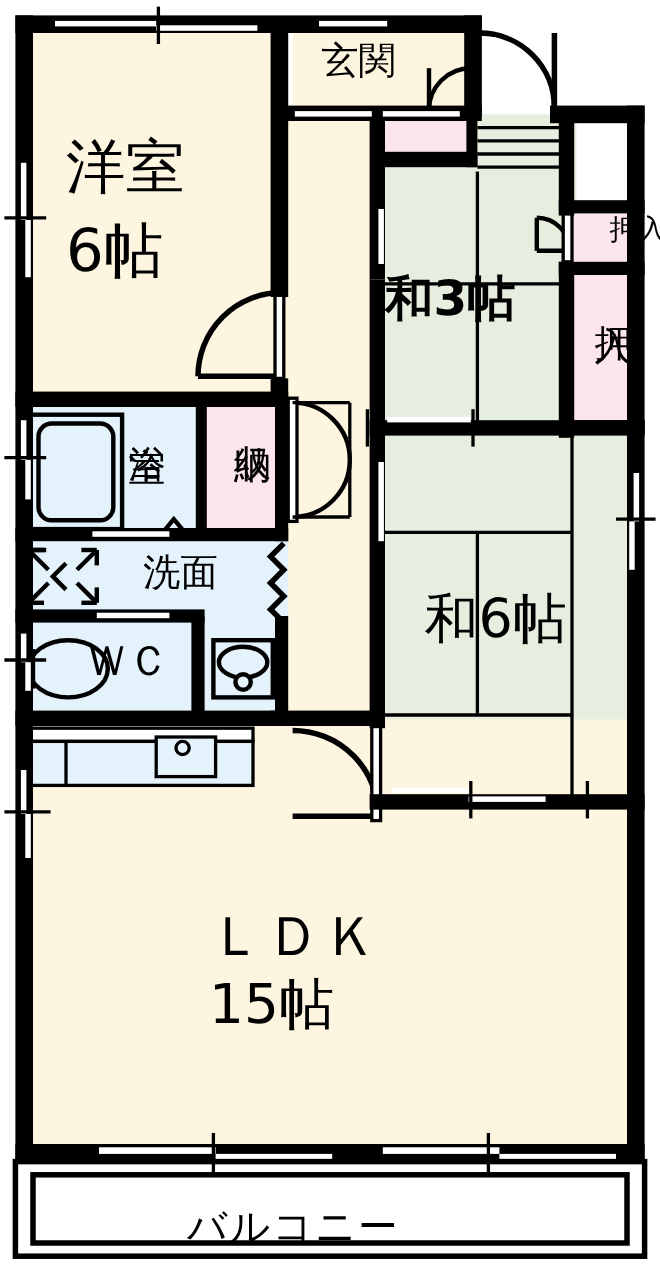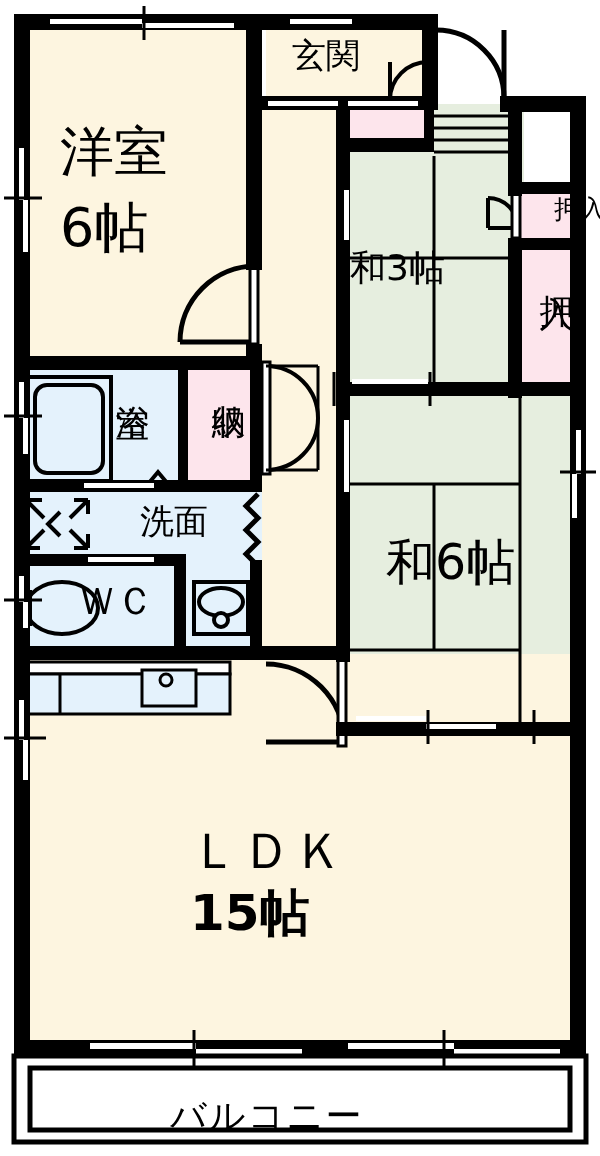--- a/index.html
+++ b/index.html
@@ -316,38 +316,38 @@
 
 </svg>
 
 <div>
 
   <div class="lbl" style="left:60px;top:124px;width:160px;font-size:54px;">洋室</div>
   <div class="lbl" style="left:60px;top:200px;width:160px;font-size:54px;">6帖</div>
 
   <div class="lbl" style="left:292px;top:38px;width:110px;font-size:34px;">玄関</div>
 
-  <div class="lbl" style="left:350px;top:250px;width:160px;font-size:36px;">和3帖</div>
+  <div class="lbl" style="left:350px;top:250px;width:160px;font-size:44px;font-weight:bold;">和3帖</div>
 
   <div class="lbl" style="left:386px;top:538px;width:170px;font-size:49px;">和6帖</div>
 
   <div class="lbl vlbl" style="left:104px;top:378px;width:46px;font-size:34px;">
     <span>浴</span><span>室</span>
   </div>
 
   <div class="lbl vlbl" style="left:200px;top:378px;width:46px;font-size:34px;">
     <span>収</span><span>納</span>
   </div>
 
-  <div class="lbl" style="left:140px;top:504px;width:110px;font-size:34px;">洗面</div>
+  <div class="lbl" style="left:130px;top:504px;width:110px;font-size:34px;">洗面</div>
 
   <div class="lbl" style="left:78px;top:582px;width:110px;font-size:38px;">ＷＣ</div>
 
   <div class="lbl" style="left:190px;top:826px;width:230px;font-size:50px;letter-spacing:2px;">ＬＤＫ</div>
-  <div class="lbl" style="left:190px;top:888px;width:230px;font-size:50px;font-weight:bold;">15帖</div>
+  <div class="lbl" style="left:190px;top:888px;width:230px;font-size:50px;">15帖</div>
 
   <div class="lbl" style="left:522px;top:196px;width:62px;font-size:26px;padding-left:32px;">押入</div>
 
   <div class="lbl vlbl" style="left:534px;top:268px;width:40px;font-size:34px;">
     <span>押</span><span>入</span>
   </div>
 
   <div class="lbl" style="left:170px;top:1076px;width:260px;font-size:36px;letter-spacing:2px;margin-top:22px;">バルコニー</div>
 
 </div>

